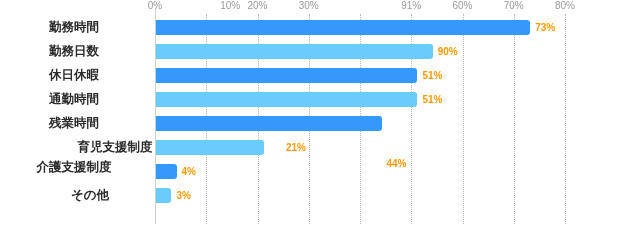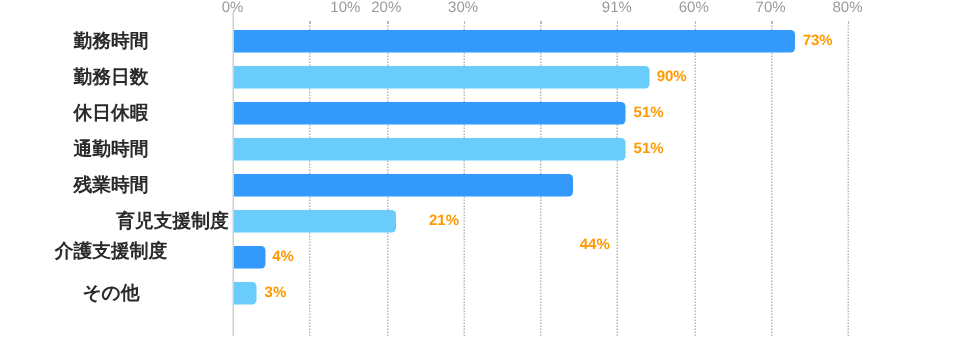--- a/index.html
+++ b/index.html
@@ -95,21 +95,21 @@
 <div id="chart-root">
 
   <div id="category-labels">
       <div class="cat-label" style="top: 20px;">勤務時間</div>
       <div class="cat-label" style="top: 44px;">勤務日数</div>
       <div class="cat-label" style="top: 68px;">休日休暇</div>
       <div class="cat-label" style="top: 92px;">通勤時間</div>
       <div class="cat-label" style="top: 116px;">残業時間</div>
       <div class="cat-label" style="top: 140px; padding-left: 41px;">育児支援制度</div>
       <div class="cat-label" style="top: 160px;">介護支援制度</div>
-      <div class="cat-label" style="top: 188px;">その他</div>
+      <div class="cat-label" style="top: 188px; padding-left: 16px;">その他</div>
     </div>
 
   <div id="plot">
     <div class="axis-line"></div>
     <div id="gridlines">
         <div class="gridline" style="left: 51.25px;"></div>
         <div class="gridline" style="left: 102.5px;"></div>
         <div class="gridline" style="left: 153.75px;"></div>
         <div class="gridline" style="left: 205px;"></div>
         <div class="gridline" style="left: 256.25px;"></div>

